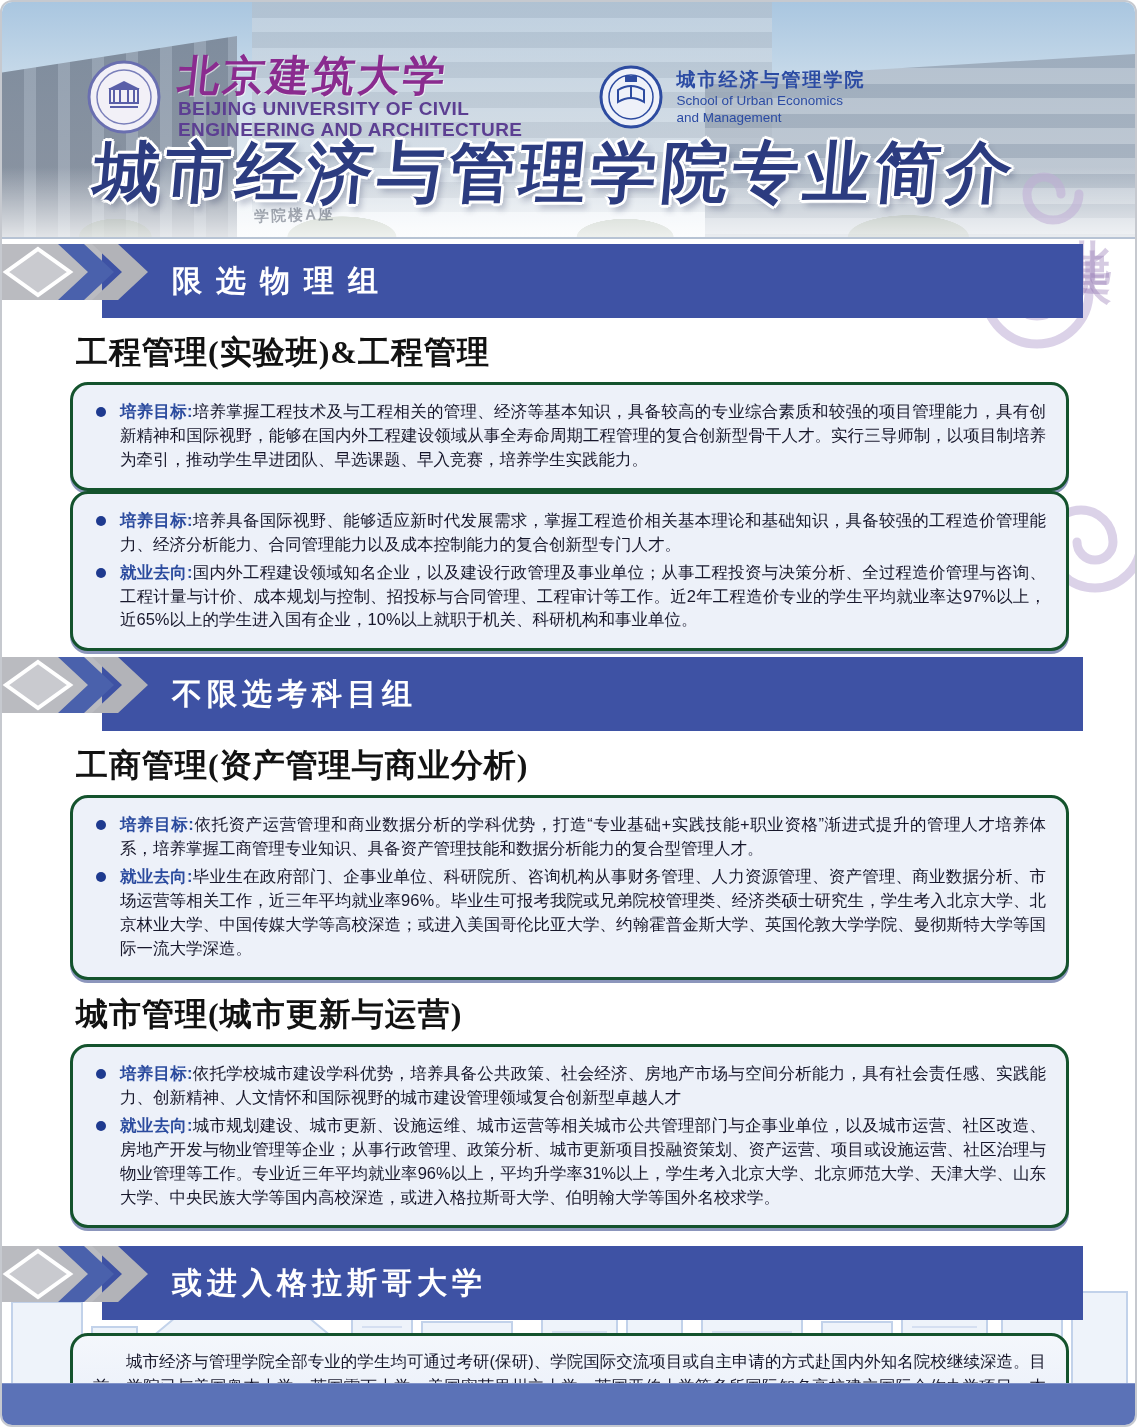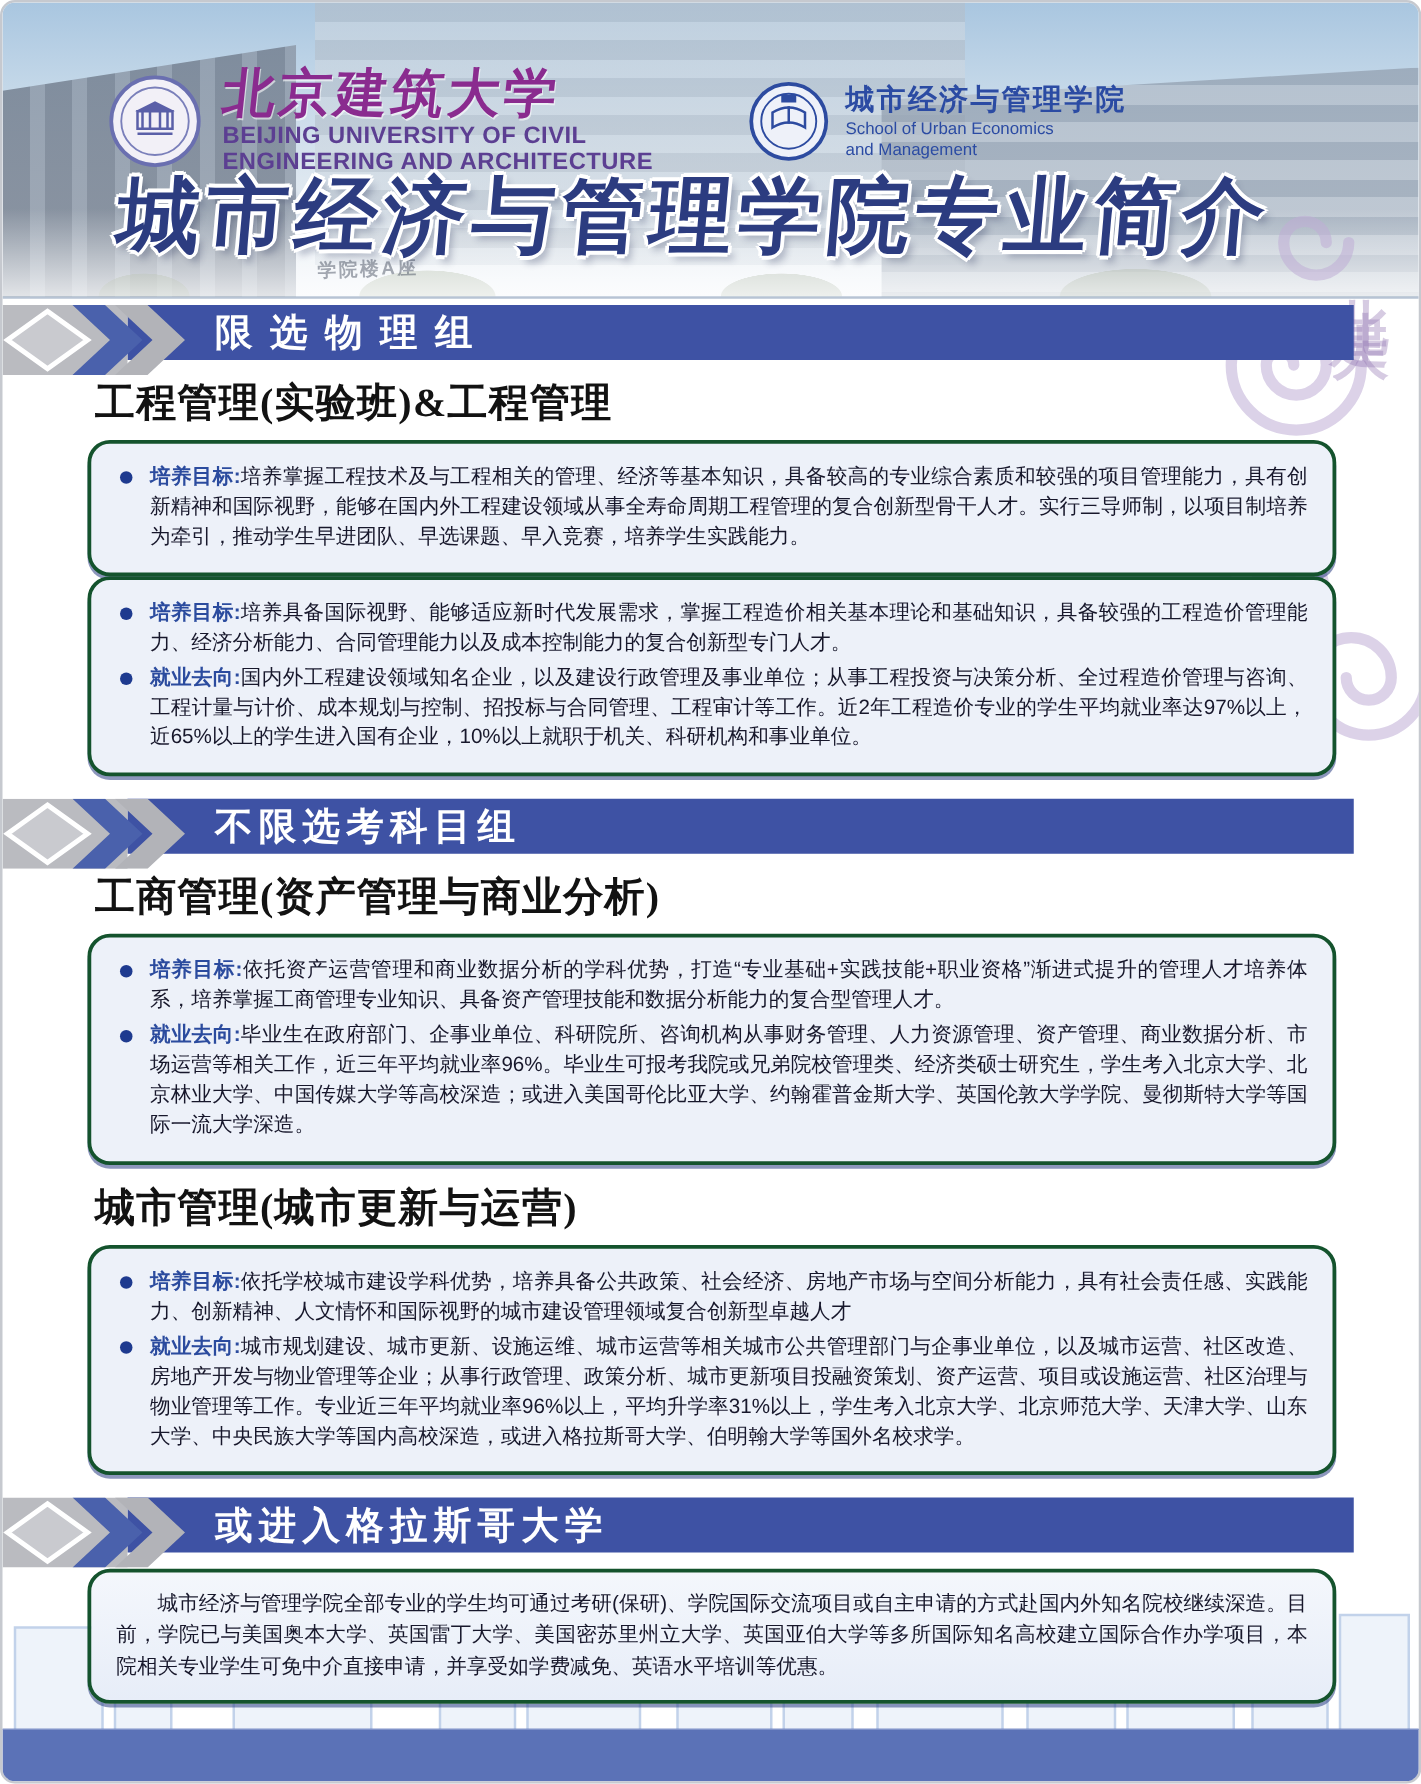--- a/index.html
+++ b/index.html
@@ -31,38 +31,38 @@
 
   
   .logos{position:absolute;left:84px;top:52px;display:flex;align-items:center;gap:16px;z-index:4}
   .seal{flex:0 0 auto}
   .uni-text{display:flex;flex-direction:column;line-height:1.08}
   .uni-zh{font-family:"Liberation Serif",serif;font-weight:bold;font-size:42px;color:#8a2b8f;
     transform:skewX(-6deg);letter-spacing:3px;text-shadow:1px 1px 0 rgba(255,255,255,.6)}
   .uni-en{font-size:19px;font-weight:bold;color:#5c3f92;letter-spacing:.4px;margin-top:0}
   .school-group{margin-left:60px;display:flex;align-items:center;gap:12px}
   .school-text{display:flex;flex-direction:column;line-height:1.12}
-  .school-zh{font-family:"Liberation Serif",serif;font-weight:bold;font-size:23px;color:#2b4ba3;letter-spacing:2px}
+  .school-zh{font-family:"Liberation Serif",serif;font-weight:bold;font-size:19px;color:#2b4ba3;letter-spacing:2px}
   .school-en{font-size:13.5px;font-weight:normal;color:#2b4ba3;margin-top:2px}
 
   
   .main-title{position:absolute;left:92px;top:126px;z-index:5;
     font-family:"Liberation Serif",serif;font-weight:bold;font-size:66px;color:#2c3c80;
     letter-spacing:5px;transform:skewX(-5deg);white-space:nowrap;
     text-shadow:-3px 0 0 #fff,3px 0 0 #fff,0 -3px 0 #fff,0 3px 0 #fff,
       -2px -2px 0 #fff,2px -2px 0 #fff,-2px 2px 0 #fff,2px 2px 0 #fff,5px 6px 6px rgba(40,50,90,.3)}
 
   
   .swirl{position:absolute;right:-14px;top:140px;z-index:1;opacity:.55}
   .watermark{position:absolute;right:16px;top:200px;z-index:2;writing-mode:vertical-rl;
     font-family:"Liberation Serif",serif;font-weight:bold;font-size:46px;
     color:rgba(148,118,180,.38);letter-spacing:10px}
 
   
-  .sec-head{position:relative;height:44px;margin-top:5px}
+  .sec-head{position:relative;height:74px;margin-top:5px}
   .band{position:absolute;left:100px;right:52px;top:0;bottom:0;background:#3e52a4;z-index:1;
     display:flex;align-items:center;padding-left:70px}
   .band-label{color:#fff;font-weight:bold;font-size:30px}
   .sp-wide{letter-spacing:14px}
   .sp-narrow{letter-spacing:5px}
   .marker{position:absolute;left:0;top:0;z-index:2}
 
   
   .content{position:relative;z-index:3}
   .major-title{font-family:"Liberation Serif",serif;font-weight:bold;font-size:32px;color:#121212;
@@ -167,21 +167,21 @@
       <div class="item">
         <span class="dot"></span>
         <span class="lbl">培养目标:</span><span class="txt">培养具备国际视野、能够适应新时代发展需求，掌握工程造价相关基本理论和基础知识，具备较强的工程造价管理能力、经济分析能力、合同管理能力以及成本控制能力的复合创新型专门人才。</span>
       </div>
       <div class="item">
         <span class="dot"></span>
         <span class="lbl">就业去向:</span><span class="txt">国内外工程建设领域知名企业，以及建设行政管理及事业单位；从事工程投资与决策分析、全过程造价管理与咨询、工程计量与计价、成本规划与控制、招投标与合同管理、工程审计等工作。近2年工程造价专业的学生平均就业率达97%以上，近65%以上的学生进入国有企业，10%以上就职于机关、科研机构和事业单位。</span>
       </div>
     </div>
 
-    <div class="sec-head" style="margin-top:18px">
+    <div class="sec-head" style="margin-top:6px">
       <div class="band">
         <span class="band-label sp-narrow">不限选考科目组</span>
       </div>
       <svg class="marker" width="150" height="56" viewBox="0 0 150 56">
         <rect x="0" y="0" width="100" height="56" fill="#babbc0"></rect>
         <polygon points="36,5 68,28 36,51 4,28" fill="#c9cacf" stroke="#fff" stroke-width="4"></polygon>
         <polygon points="56,0 82,0 112,28 82,56 56,56 86,28" fill="#4a61ac"></polygon>
         <polygon points="90,0 116,0 146,28 116,56 90,56 120,28" fill="#b2b3b8"></polygon>
       </svg>
     </div>

